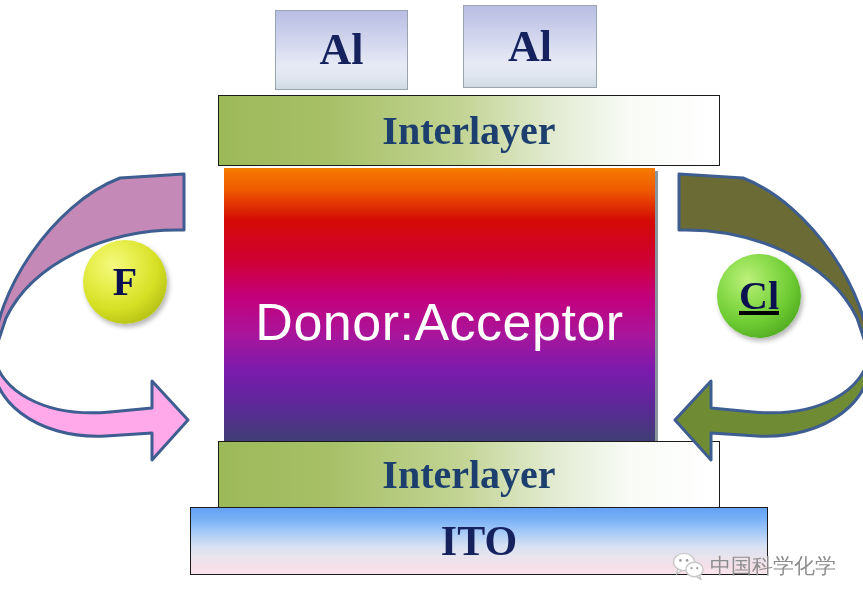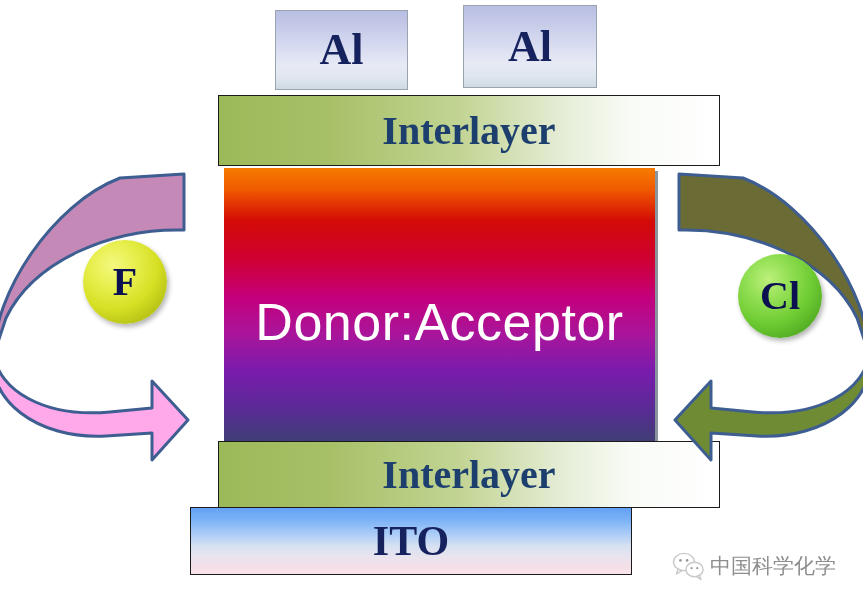--- a/index.html
+++ b/index.html
@@ -183,21 +183,21 @@
   </div>
 
   <div class="layer active-layer" style="left:224px; top:168px; width:431px; height:308px;">
     <span class="active-label">Donor:Acceptor</span>
   </div>
 
   <div class="layer interlayer" style="left:190px; top:441px; width:502px; height:67px;">
     <span class="interlayer-label">Interlayer</span>
   </div>
 
-  <div class="layer ito-layer" style="left:190px; top:507px; width:442px; height:68px;">
+  <div class="layer ito-layer" style="left:190px; top:507px; width:578px; height:68px;">
     <span class="ito-label">ITO</span>
   </div>
 
   <svg class="arrow-svg" style="left:-8px; top:168px;" width="200" height="255" viewBox="0 0 200 255">
 
     <path d="M 192,6 L 192,62 C 120,60 42,92 14,150
              L 2,186 C 2,126 60,36 128,10 Z" fill="#c489b6" stroke="#3e5d91" stroke-width="3" stroke-linejoin="round"></path>
 
     <path d="M 2,186 C 10,228 70,252 140,244
              L 190,236 L 190,208 L 196,208 L 196,258
@@ -217,21 +217,21 @@
     <path d="M 198,186
              C 194,222 148,250 82,244
              L 40,240 L 40,213 L 4,252 L 40,292 L 40,265
              L 86,268 C 156,272 206,230 198,186 Z" fill="#6f8c34" stroke="#3e5d91" stroke-width="3" stroke-linejoin="round"></path>
   </svg>
 
   <div class="ion-sphere sphere-f" style="left:83px; top:240px; width:84px; height:84px;">
     <span class="ion-label">F</span>
   </div>
 
-  <div class="ion-sphere sphere-cl" style="left:738px; top:254px; width:84px; height:84px;">
+  <div class="ion-sphere sphere-cl" style="left:717px; top:254px; width:84px; height:84px;text-decoration:underline;">
     <span class="ion-label">Cl</span>
   </div>
 
   <div class="watermark" style="left:672px; top:551px;">
     <svg width="34" height="30" viewBox="0 0 34 30">
       <ellipse cx="12" cy="11" rx="10.5" ry="8.6" fill="#ffffff" stroke="#c9c9c9" stroke-width="1.4"></ellipse>
       <path d="M 6,18 L 4.5,23 L 9.5,19.8 Z" fill="#ffffff" stroke="#c9c9c9" stroke-width="1.4" stroke-linejoin="round"></path>
       <circle cx="8.4" cy="9.4" r="1.35" fill="#9a9a9a"></circle>
       <circle cx="15.1" cy="9.4" r="1.35" fill="#9a9a9a"></circle>
       <ellipse cx="22.5" cy="18.5" rx="8.6" ry="7.2" fill="#ffffff" stroke="#c9c9c9" stroke-width="1.4"></ellipse>

